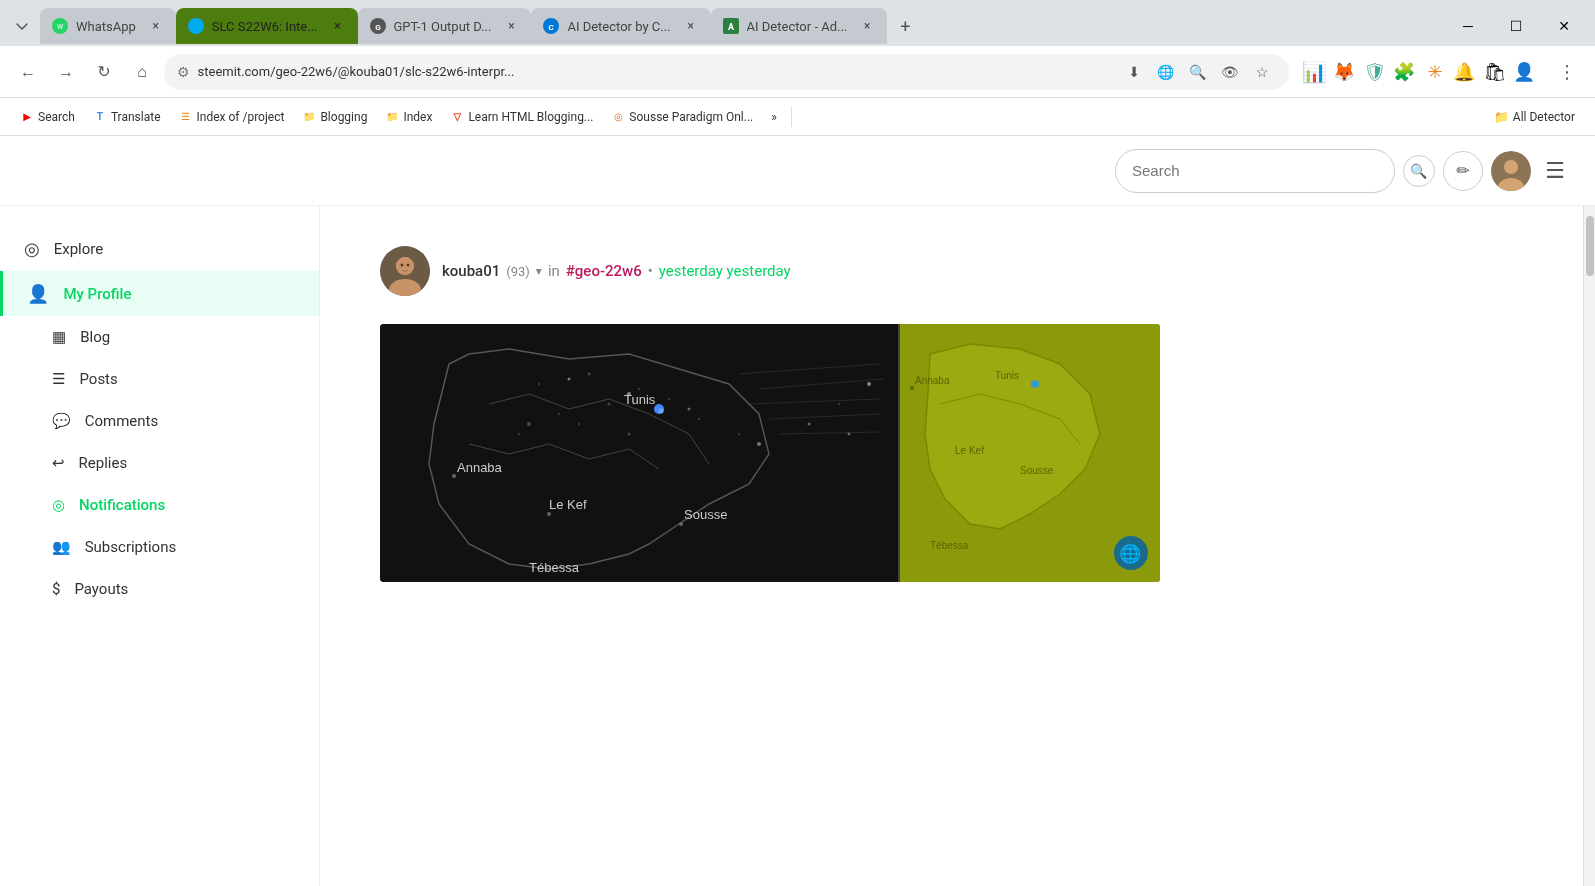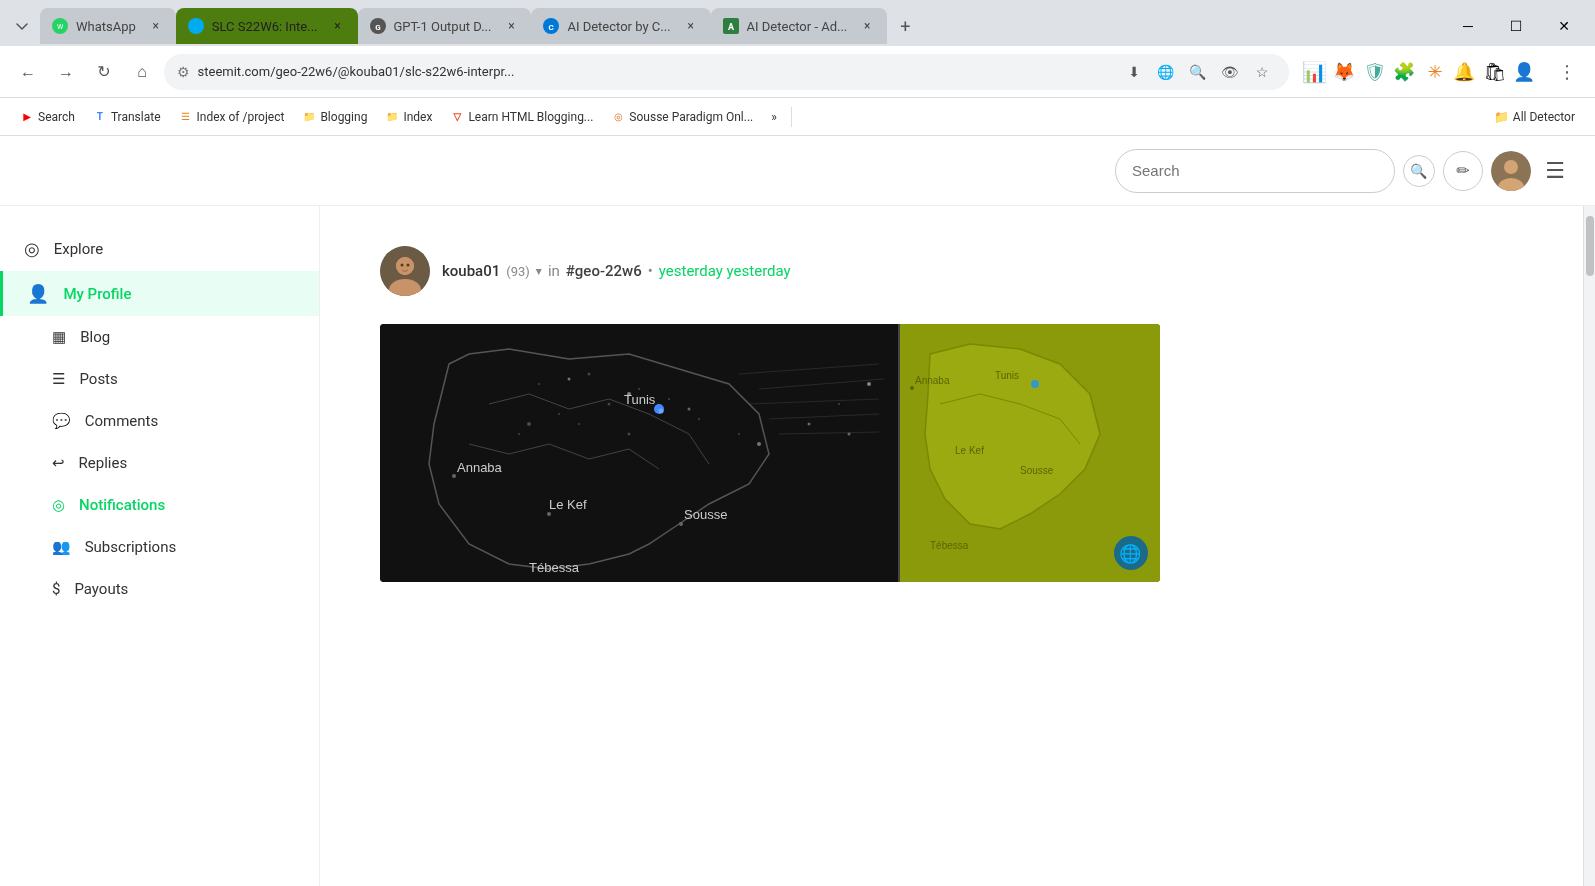--- a/index.html
+++ b/index.html
@@ -71,21 +71,21 @@
 
     
     .content-area { flex: 1; background: #fff; overflow-y: auto; padding: 40px 60px; }
     .article-title { font-size: 38px; font-weight: 700; color: #1a1a1a; line-height: 1.2; margin-bottom: 28px; max-width: 780px; }
     .author-row { display: flex; align-items: center; gap: 12px; margin-bottom: 28px; }
     .author-avatar { width: 50px; height: 50px; border-radius: 50%; background: #888; overflow: hidden; display: flex; align-items: center; justify-content: center; flex-shrink: 0; }
     .author-info { display: flex; align-items: center; gap: 6px; font-size: 15px; }
     .author-name { color: #333; font-weight: 500; }
     .author-rep { color: #888; font-size: 13px; }
     .author-arrow { color: #888; font-size: 12px; }
-    .author-tag { color: #404040; font-weight: 500; }
+    .author-tag { color: #be185d; font-weight: 500; }
     .author-dot { color: #888; }
     .author-date { color: #07d564; }
 
     
     .radar-image-container { width: 100%; max-width: 780px; height: 258px; background: #1a1a1a; border-radius: 4px; overflow: hidden; display: flex; position: relative; }
     .radar-left { flex: 1; background: #111; position: relative; display: flex; align-items: center; justify-content: center; }
     .radar-right { flex: 0 0 260px; background: #8b9a0a; position: relative; }
     .radar-divider { width: 2px; background: #444; flex-shrink: 0; }
 
     

